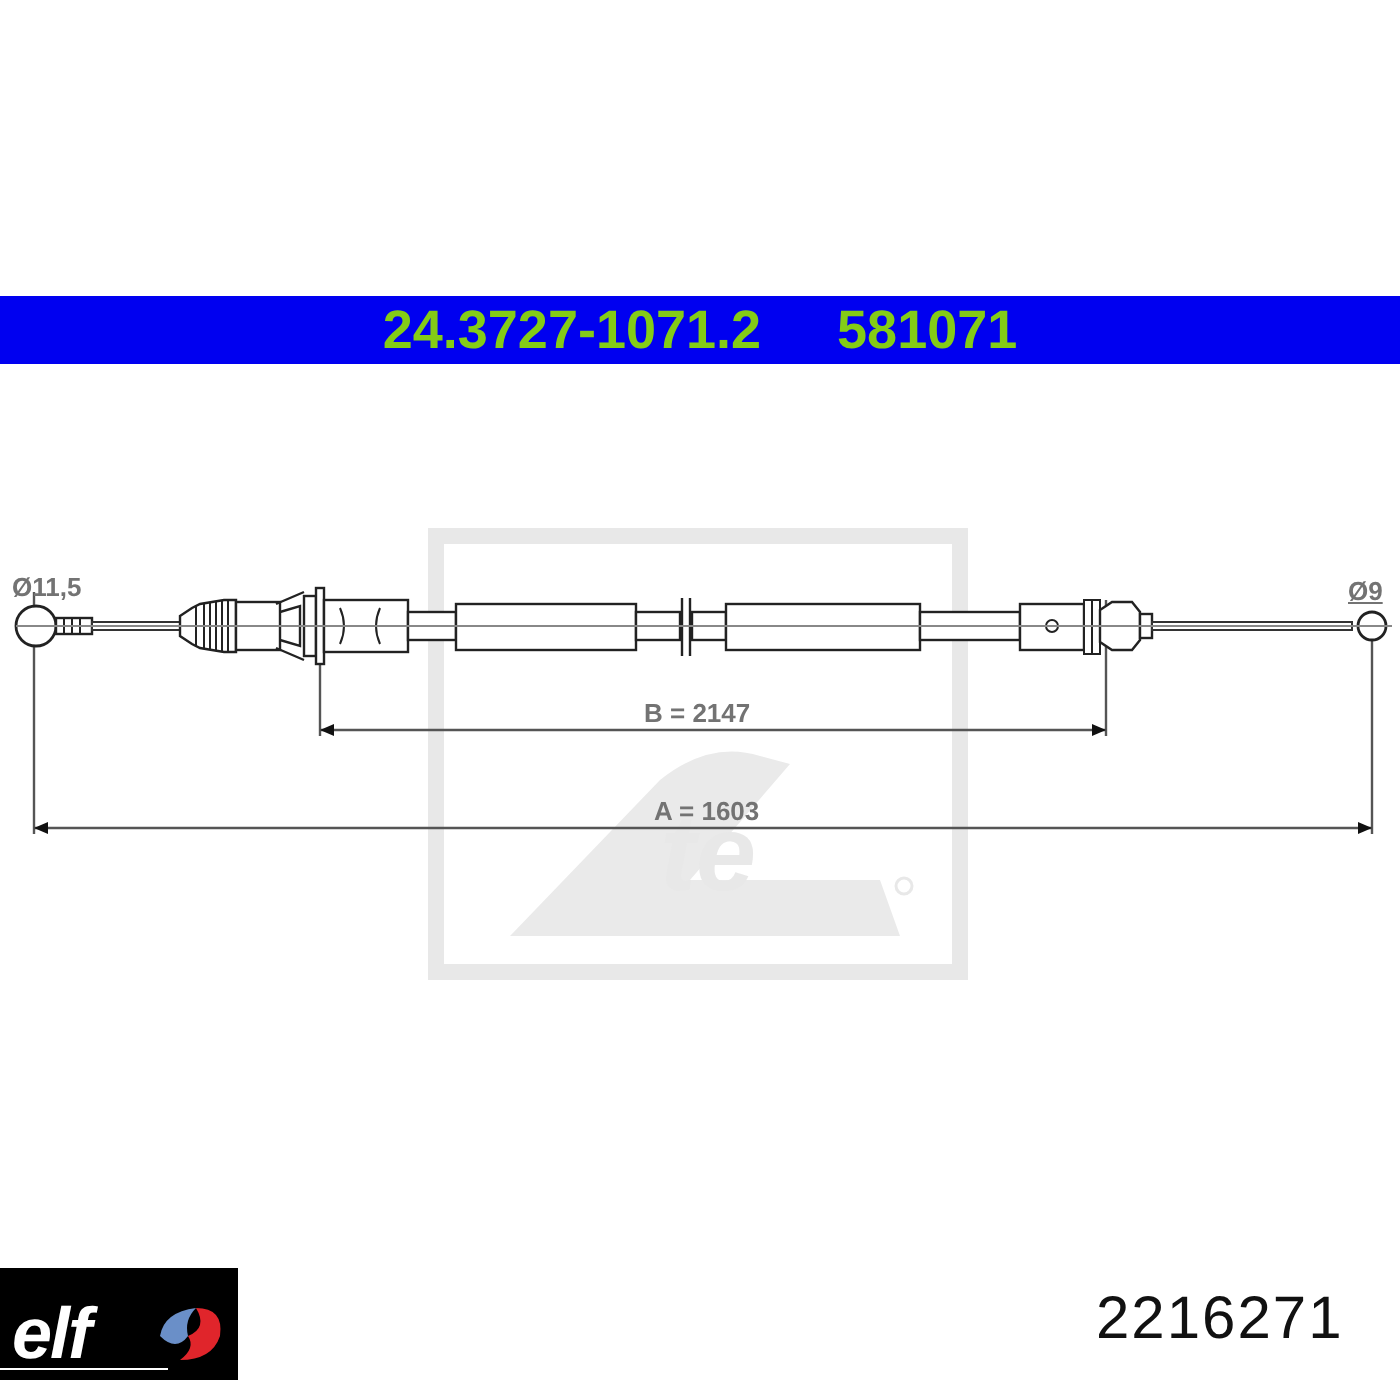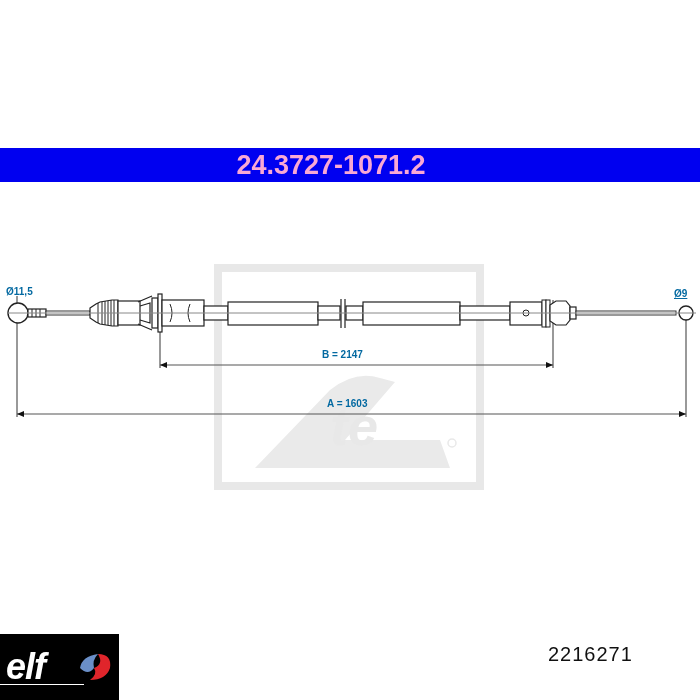--- a/index.html
+++ b/index.html
@@ -1,32 +1,33 @@
 <!DOCTYPE html>
 <html><head>
 <meta charset="utf-8">
 <style>
   html, body { margin:0; padding:0; background:#ffffff; }
   body { width:700px; height:700px; position:relative; overflow:hidden; font-family:"Liberation Sans", sans-serif; }
-  .banner { position:absolute; left:0; top:148px; width:700px; height:34px; background:#0000f0; color:#f9a8d4;
+  .banner { position:absolute; left:0; top:148px; width:700px; height:34px; background:#0000f0; color:#84cc16;
             font-weight:bold; font-size:27px; display:flex; align-items:center; justify-content:center; }
   .banner span { display:inline-block; }
   .banner .gap { width:38px; }
   svg.drawing { position:absolute; left:0; top:0; }
-  .lbl { position:absolute; font-weight:bold; font-size:10px; color:#0369a1; white-space:nowrap; }
-  .elf { position:absolute; left:0; top:634px; width:119px; height:66px; background:#000; }
+  .lbl { position:absolute; font-weight:bold; font-size:13px; color:#737373; white-space:nowrap; }
+  .elf { position:absolute; left:0; top:634px; width:119px; height:56px; background:#000; }
   .elf-text { position:absolute; left:6px; top:12px; color:#fff; font-weight:bold; font-style:italic; font-size:36px; letter-spacing:-1px; }
-  .code { position:absolute; left:548px; top:643px; font-size:20px; color:#111; letter-spacing:1px; }
+  .code { position:absolute; left:548px; top:643px; font-size:30px; color:#111; letter-spacing:1px; }
 </style>
 </head>
 <body>
 
 <div class="banner">
   <span>24.3727-1071.2</span>
   <span class="gap"></span>
+  <span>581071</span>
 </div>
 
 <svg class="drawing" width="700" height="700" viewBox="0 0 700 700">
 
   <g opacity="0.9">
     <rect x="218" y="268" width="262" height="218" fill="none" stroke="#e6e6e6" stroke-width="8"></rect>
     <path d="M255 468 L330 390 Q355 370 380 378 L395 382 L345 440 L440 440 L450 468 Z" fill="#e8e8e8"></path>
     <text x="330" y="445" font-family="Liberation Sans, sans-serif" font-size="54" font-weight="bold" font-style="italic" fill="#e6e6e6">te</text>
     <circle cx="452" cy="443" r="4" fill="none" stroke="#e6e6e6" stroke-width="1.5"></circle>
   </g>

